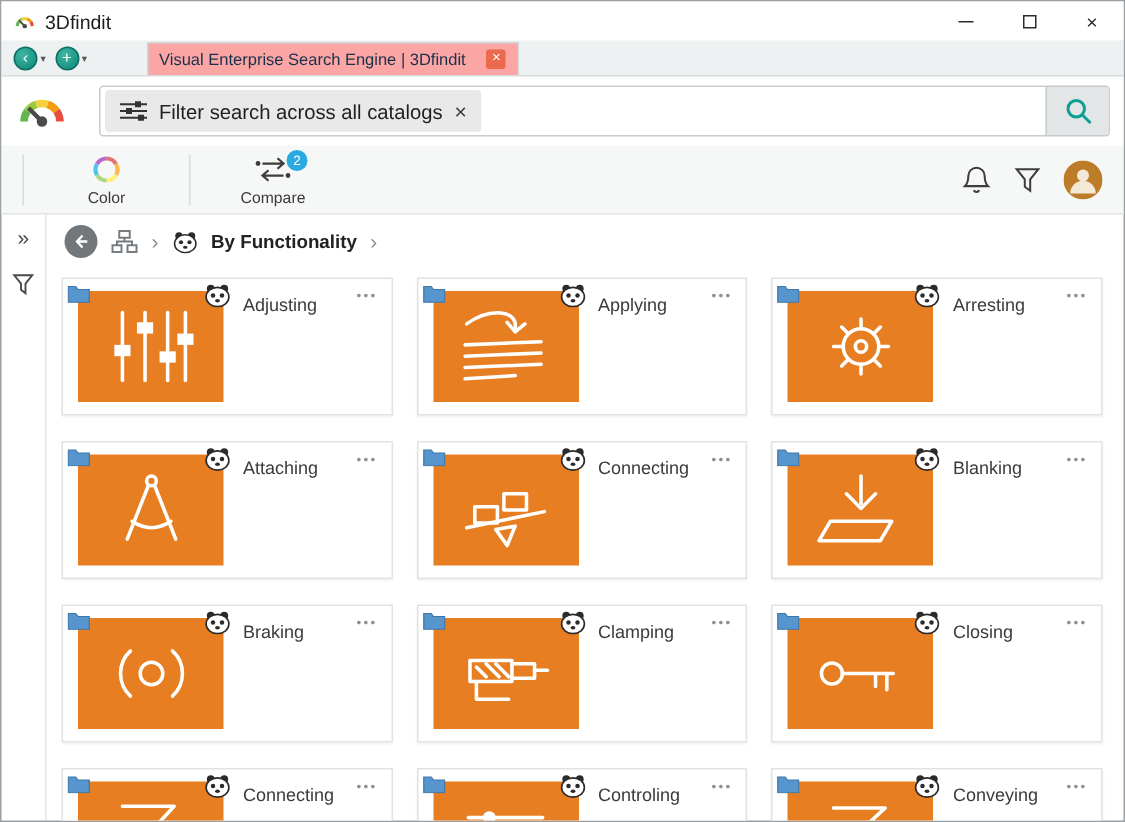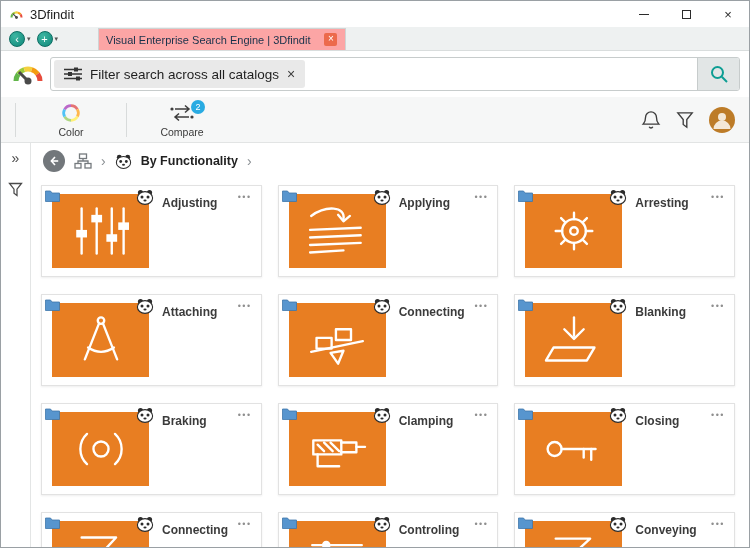--- a/index.html
+++ b/index.html
@@ -30,21 +30,21 @@
     border:1px solid #cfd4d4;border-bottom:none;display:flex;align-items:center;
     padding:0 7px;min-width:248px;}
   .tab-title{font-size:11px;color:#17314a;white-space:nowrap;}
   .tab-close{width:13px;height:13px;margin-left:14px;background:#EC6A4C;color:#fff;
     font-size:10px;line-height:12px;text-align:center;border-radius:2px;}
 
   
   .searchrow{height:46px;flex:0 0 auto;display:flex;align-items:center;
     background:#fff;padding:0 9px;}
   .logo{flex:0 0 auto;display:flex;}
-  .searchbox{flex:1;height:34px;margin-left:4px;border:1px solid #c7cccc;border-radius:3px;
+  .searchbox{flex:1;height:34px;margin-left:20px;border:1px solid #c7cccc;border-radius:3px;
     display:flex;align-items:center;overflow:hidden;background:#fff;}
   .chip{flex:0 0 auto;display:flex;align-items:center;gap:8px;background:#e9e9e9;
     border-radius:3px;height:28px;margin-left:3px;padding:0 10px;}
   .chip-label{font-size:13.5px;color:#1f1f1f;}
   .chip-close{font-size:14px;color:#3c3c3c;line-height:1;}
   .search-input{flex:1;min-width:0;border:none;outline:none;height:100%;
     font-size:13px;padding:0 8px;color:#222;}
   .search-btn{flex:0 0 auto;width:42px;height:100%;background:#e2e6e6;
     border-left:1px solid #c7cccc;display:flex;align-items:center;justify-content:center;}
 
@@ -76,21 +76,21 @@
   .crumb-current{font-size:12.5px;font-weight:bold;color:#222;}
 
   .grid{flex:1;display:grid;grid-template-columns:repeat(3,1fr);gap:17px 16px;
     padding:8px 14px 0 10px;overflow:hidden;align-content:start;}
   .card{position:relative;height:92px;background:#fff;border:1px solid #e2e2e2;
     box-shadow:0 1px 2px rgba(0,0,0,0.07);}
   .thumb{position:absolute;left:10px;top:8px;width:97px;height:74px;background:#E87E22;
     display:flex;align-items:center;justify-content:center;overflow:hidden;}
   .flag{position:absolute;left:3px;top:3px;line-height:0;}
   .badge-panda{position:absolute;left:94px;top:3px;line-height:0;}
-  .card-title{position:absolute;left:120px;top:10px;font-size:12px;font-weight:bold;color:#3b3b3b;}
+  .card-title{position:absolute;left:120px;top:10px;font-size:12px;font-weight:normal;color:#3b3b3b;}
   .card-menu{position:absolute;right:9px;top:6px;color:#8f8f8f;font-size:9px;letter-spacing:1.5px;}
 </style>
 </head>
 <body>
 
 <div class="window">
 
   <div class="titlebar">
     <span style="line-height:0">
       <svg width="15" height="13" viewBox="0 0 36 30">

